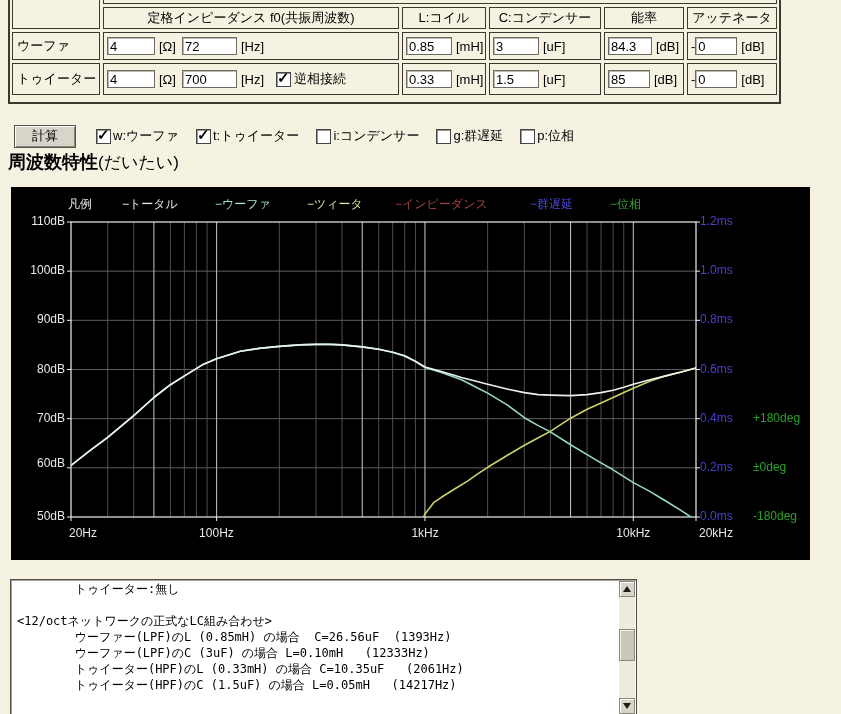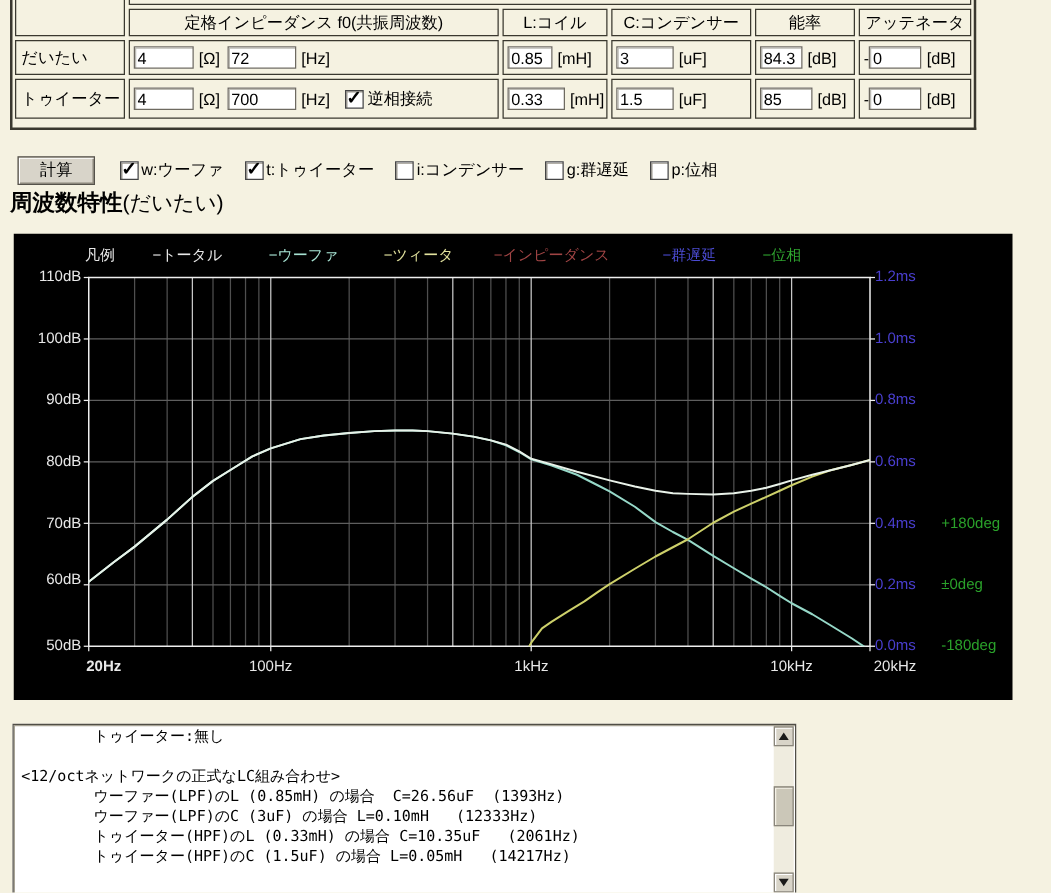--- a/index.html
+++ b/index.html
@@ -102,37 +102,37 @@
   <div class="spec-grid">
     <div class="cell cut-a"></div>
     <div class="cell cut-w"></div>
 
     <div class="cell hdr" style="grid-column:2">定格インピーダンス f0(共振周波数)</div>
     <div class="cell hdr" style="grid-column:3">L:コイル</div>
     <div class="cell hdr" style="grid-column:4">C:コンデンサー</div>
     <div class="cell hdr" style="grid-column:5">能率</div>
     <div class="cell hdr" style="grid-column:6">アッテネータ</div>
 
-    <div class="cell lbl">だいたい</div>
+    <div class="cell lbl">ウーファ</div>
     <div class="cell flds">
       <input class="fld" style="width: 48px;" value="4">
       <span class="unit">[Ω]</span>
       <input class="fld" style="width: 55px;" value="72">
       <span class="unit">[Hz]</span>
     </div>
     <div class="cell flds">
-      <input class="fld" style="width: 36px;" value="0.85">
+      <input class="fld" style="width: 46px;" value="0.85">
       <span class="unit">[mH]</span>
     </div>
     <div class="cell flds">
       <input class="fld" style="width: 46px;" value="3">
       <span class="unit">[uF]</span>
     </div>
     <div class="cell flds">
-      <input class="fld" style="width: 34px;" value="84.3">
+      <input class="fld" style="width: 44px;" value="84.3">
       <span class="unit" style="margin-right:0">[dB]</span>
     </div>
     <div class="cell flds">
       <span>-</span>
       <input class="fld" style="width: 42px;" value="0">
       <span class="unit" style="margin-right:0">[dB]</span>
     </div>
 
     <div class="cell lbl">トゥイーター</div>
     <div class="cell flds">
@@ -270,21 +270,21 @@
     <div class="txt mslab" style="left: 689px; top: 174.5px;">0.6ms</div>
     <div class="txt ylab" style="left: 0px; top: 223.667px;">70dB</div>
     <div class="txt mslab" style="left: 689px; top: 223.667px;">0.4ms</div>
     <div class="txt deglab" style="left: 742px; top: 223.667px;">+180deg</div>
     <div class="txt ylab" style="left: 0px; top: 269px;">60dB</div>
     <div class="txt mslab" style="left: 689px; top: 272.833px;">0.2ms</div>
     <div class="txt deglab" style="left: 742px; top: 272.833px;">±0deg</div>
     <div class="txt ylab" style="left: 0px; top: 322px;">50dB</div>
     <div class="txt mslab" style="left: 689px; top: 322px;">0.0ms</div>
     <div class="txt deglab" style="left: 742px; top: 322px;">-180deg</div>
-    <div class="txt xlab" style="left: 58px; top: 339px; font-weight: bold;">20Hz</div>
+    <div class="txt xlab" style="left: 58px; top: 339px;">20Hz</div>
     <div class="txt xlab" style="left: 188.119px; top: 339px;">100Hz</div>
     <div class="txt xlab" style="left: 400.452px; top: 339px;">1kHz</div>
     <div class="txt xlab" style="left: 605.285px; top: 339px;">10kHz</div>
     <div class="txt xlab" style="left: 688px; top: 339px;">20kHz</div>
   </div>
 
 <div class="out-box">
   <pre id="out-pre">        トゥイーター:無し
 
 &lt;12/octネットワークの正式なLC組み合わせ&gt;

